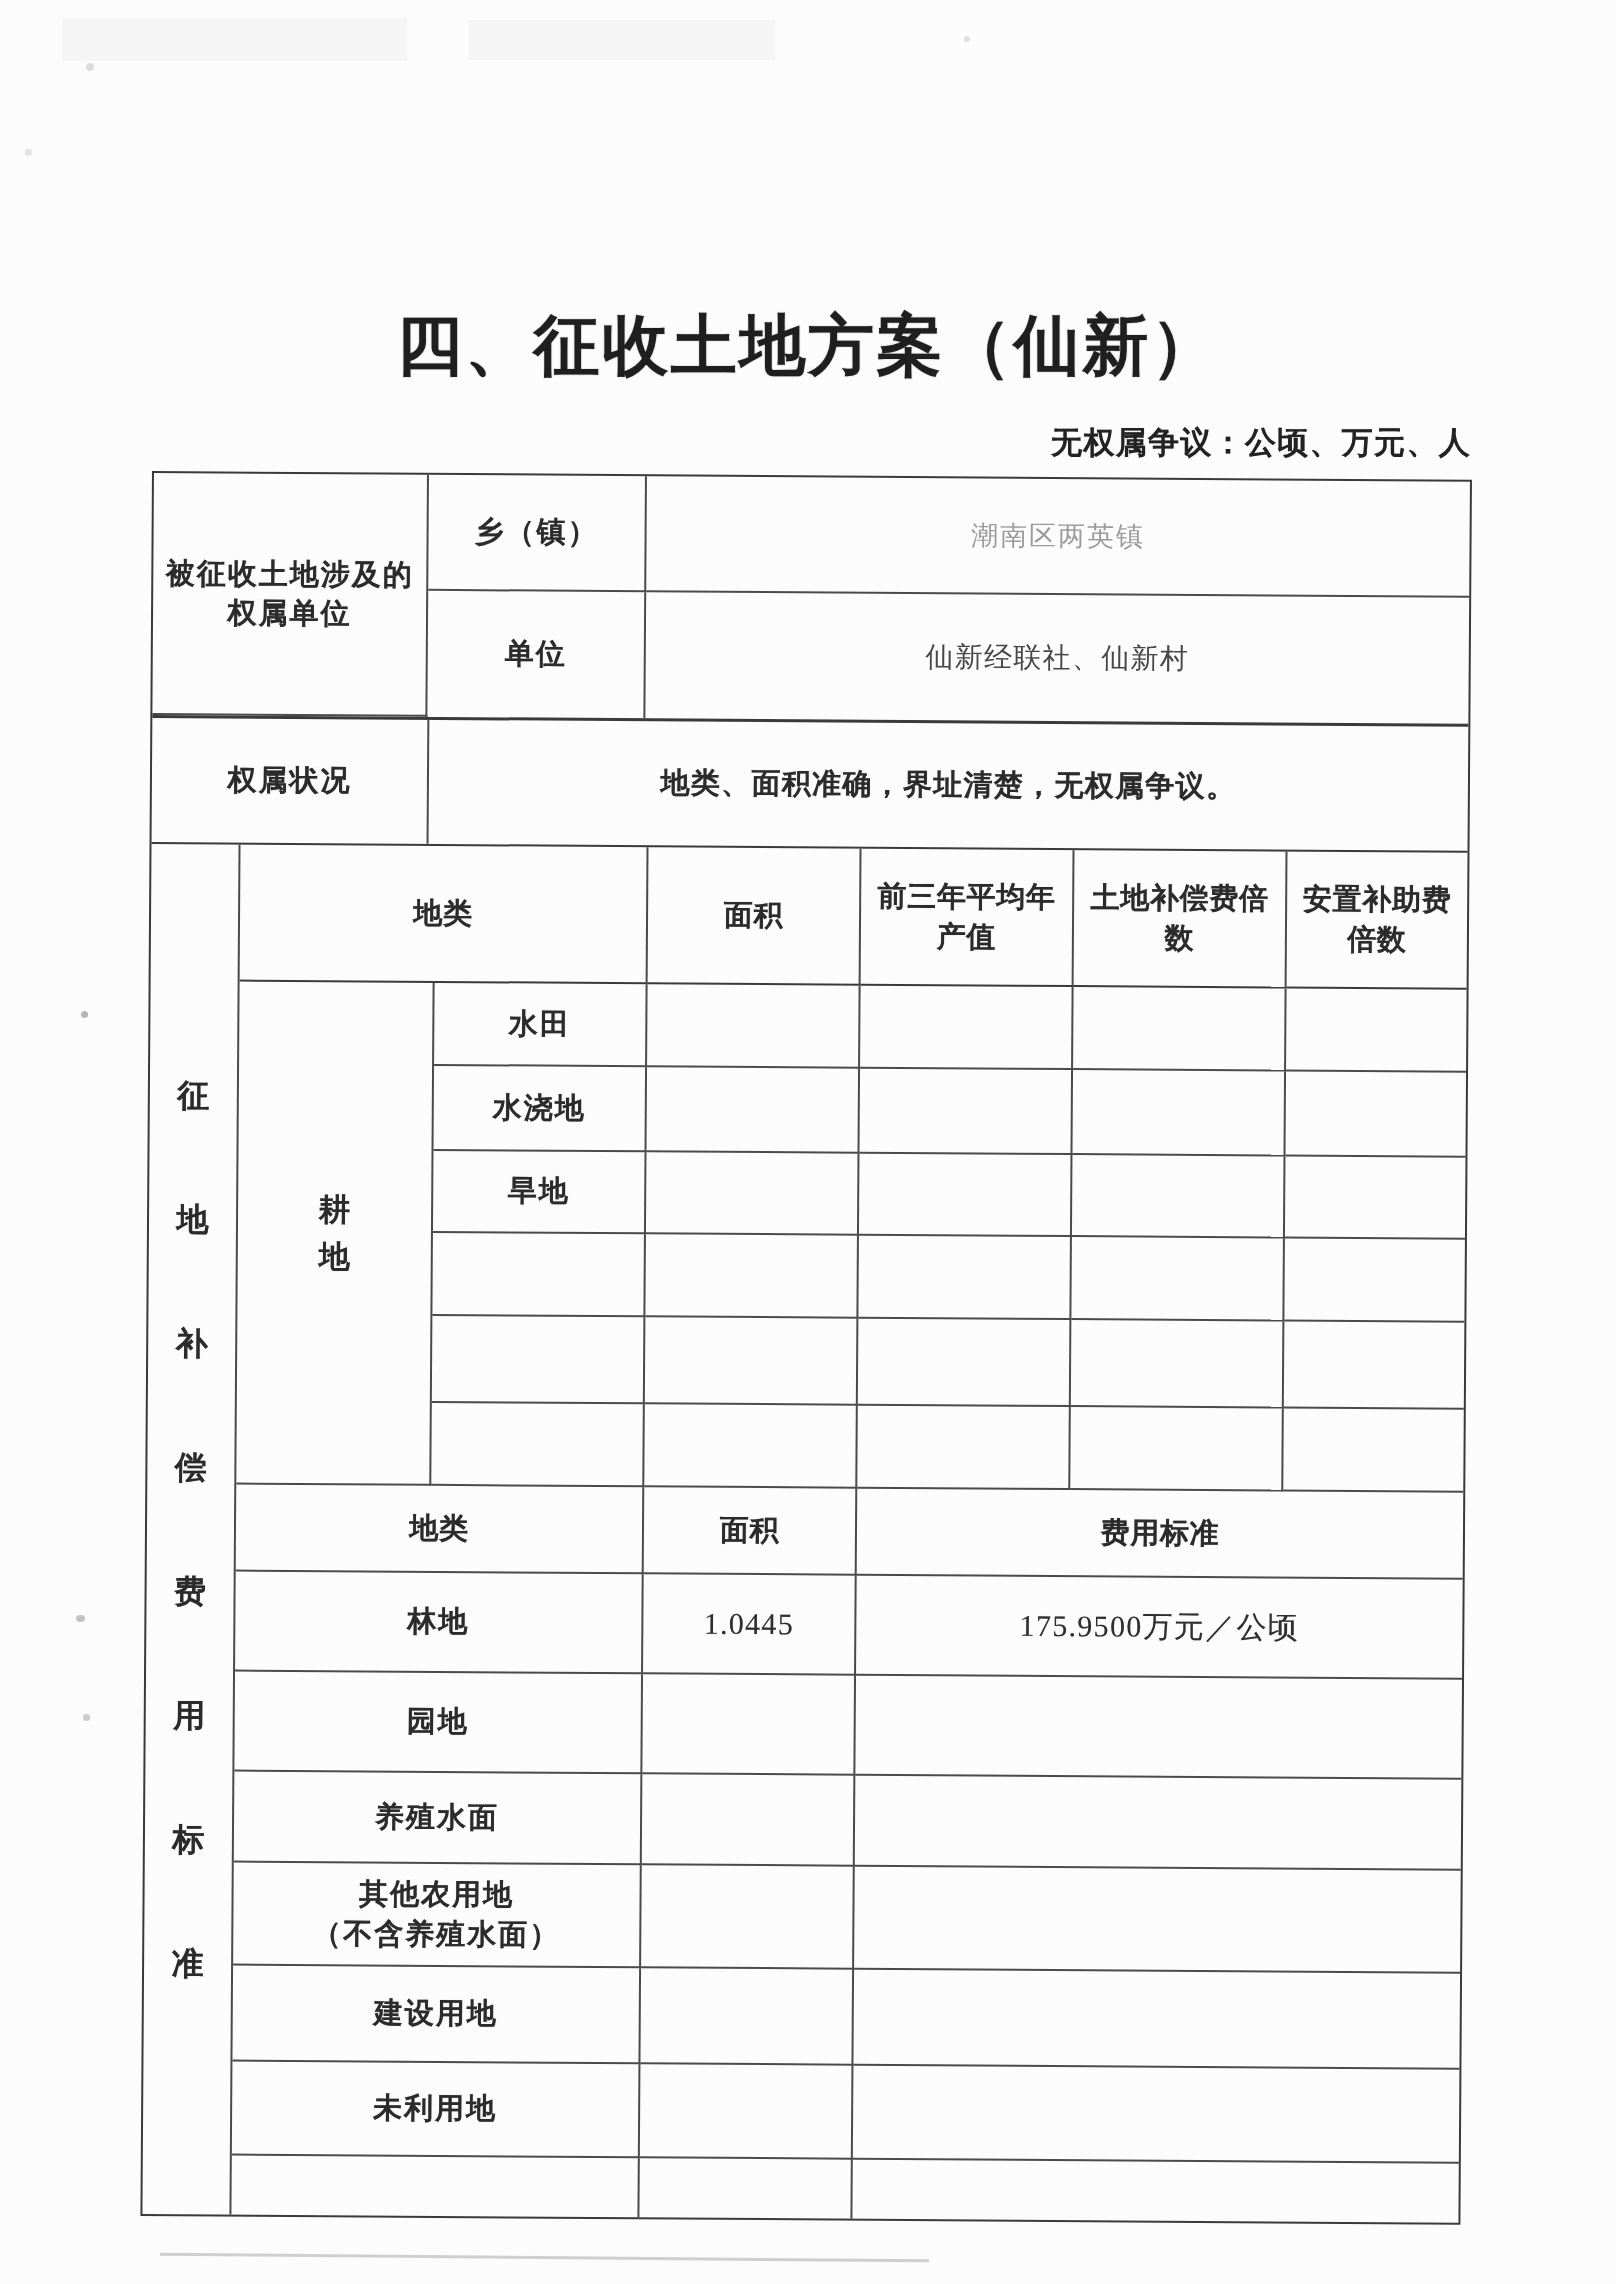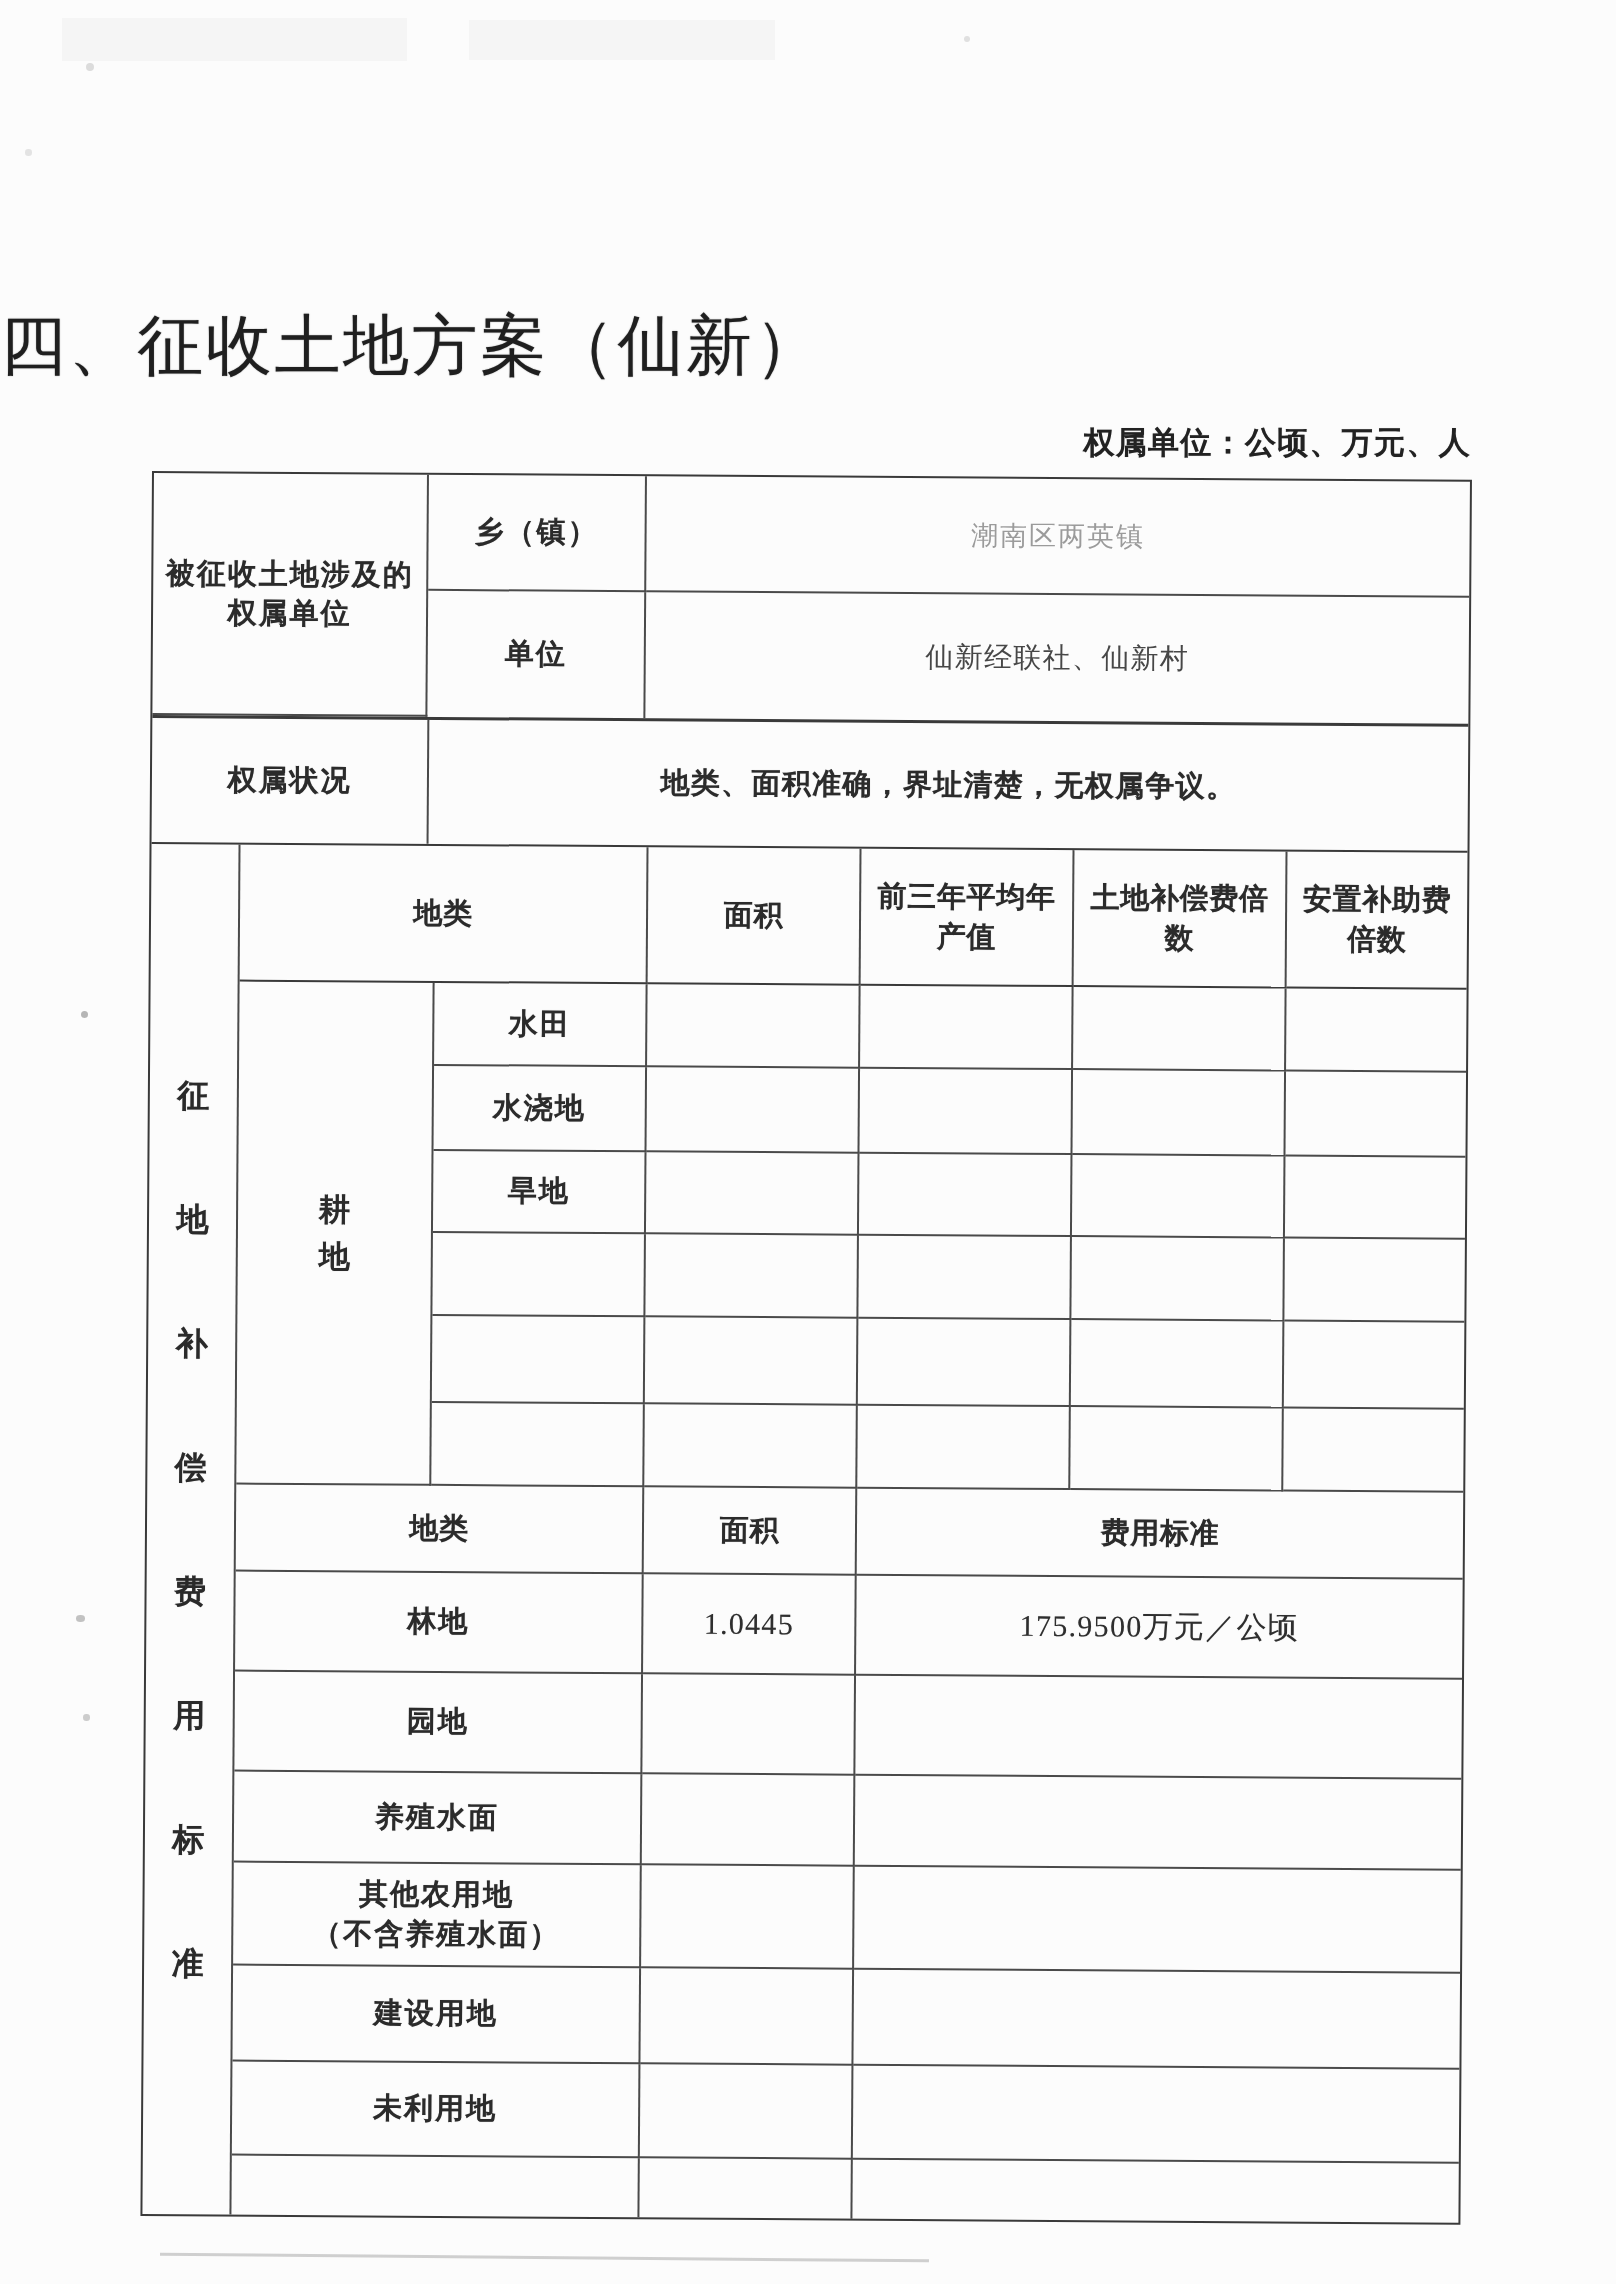--- a/index.html
+++ b/index.html
@@ -17,22 +17,23 @@
     overflow:hidden;
     font-family:"Liberation Serif","DejaVu Serif",serif;
     color:var(--ink);
   }
   
   .smudge{position:absolute;background:#f5f5f5;}
   .speck{position:absolute;border-radius:50%;}
 
   .title{
     position:absolute;left:0;top:301px;width:100%;
+    text-align:center;
     font-family:"Liberation Sans","DejaVu Sans",sans-serif;
-    font-weight:400;font-size:66px;letter-spacing:2.6px;
+    font-weight:700;font-size:66px;letter-spacing:2.6px;
     color:#1f1f1f;
     text-shadow:0 0 1.3px rgba(0,0,0,.45);
   }
   .unit-note{
     position:absolute;right:145px;top:422px;
     font-family:"Liberation Sans","DejaVu Sans",sans-serif;
     font-weight:700;font-size:31px;letter-spacing:1.3px;
     color:#222;
     text-shadow:0 0 0.7px rgba(0,0,0,.4);
   }
@@ -90,21 +91,21 @@
   <div class="smudge" style="left:469px;top:19.5px;width:306px;height:40px;"></div>
   <div class="speck" style="left:86px;top:63px;width:7.8px;height:7.8px;background:#dcdcdc;"></div>
   <div class="speck" style="left:25px;top:149px;width:6.5px;height:6.5px;background:#e3e3e3;"></div>
   <div class="speck" style="left:964px;top:36px;width:5.9px;height:5.9px;background:#e0e0e0;"></div>
   <div class="speck" style="left:81px;top:1011px;width:7.2px;height:7.2px;background:#b5b5b5;"></div>
   <div class="speck" style="left:76px;top:1615px;width:8.5px;height:6.5px;background:#c2c2c2;"></div>
   <div class="speck" style="left:83px;top:1714px;width:6.5px;height:6.5px;background:#cccccc;"></div>
   <div class="ghost-line" style="left:160px;top:2256px;width:769px;height:2.6px;transform:rotate(0.5deg);"></div>
 
   <div class="title">四、征收土地方案（仙新）</div>
-  <div class="unit-note">权属单位：公顷、万元、人</div>
+  <div class="unit-note">无权属争议：公顷、万元、人</div>
 
   <div class="sheet-table">
 
     <div class="grid sec-a">
       <div class="c lbl pre" style="grid-row:1 / span 2;">被征收土地涉及的
 权属单位</div>
       <div class="c lbl">乡（镇）</div>
       <div class="c val-faint no-r">潮南区两英镇</div>
       <div class="c lbl no-b">单位</div>
       <div class="c val no-r no-b">仙新经联社、仙新村</div>

